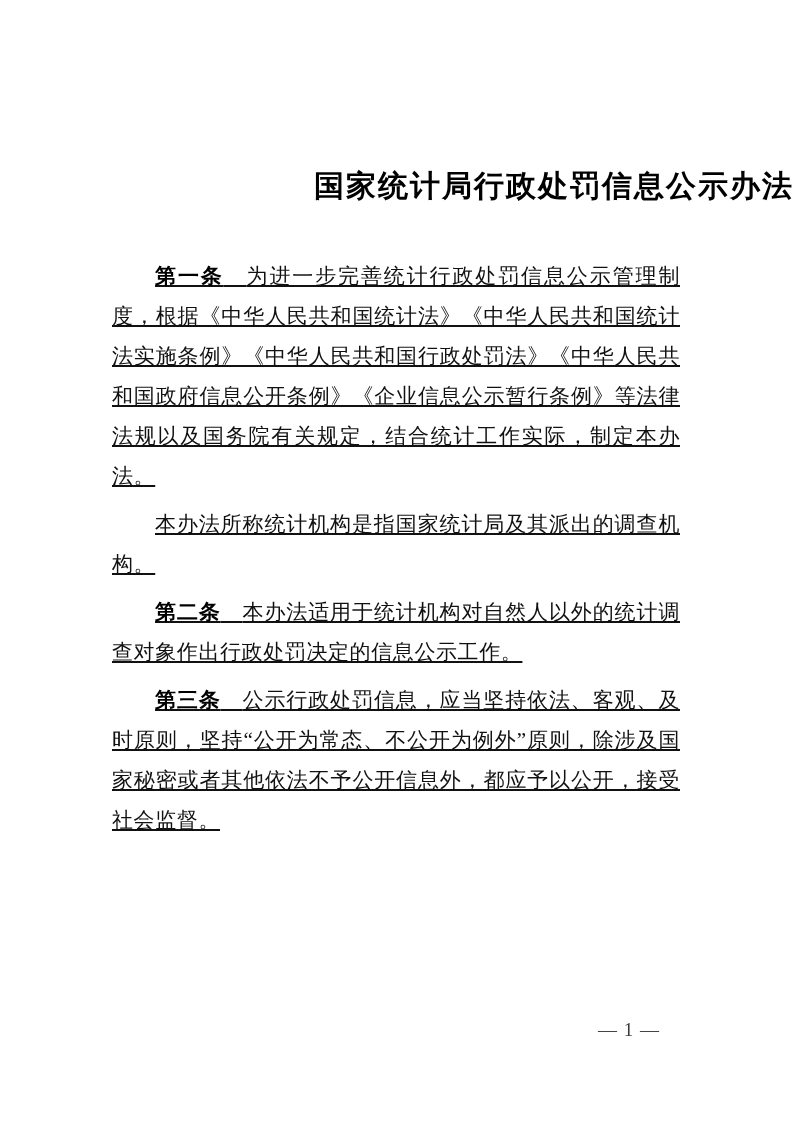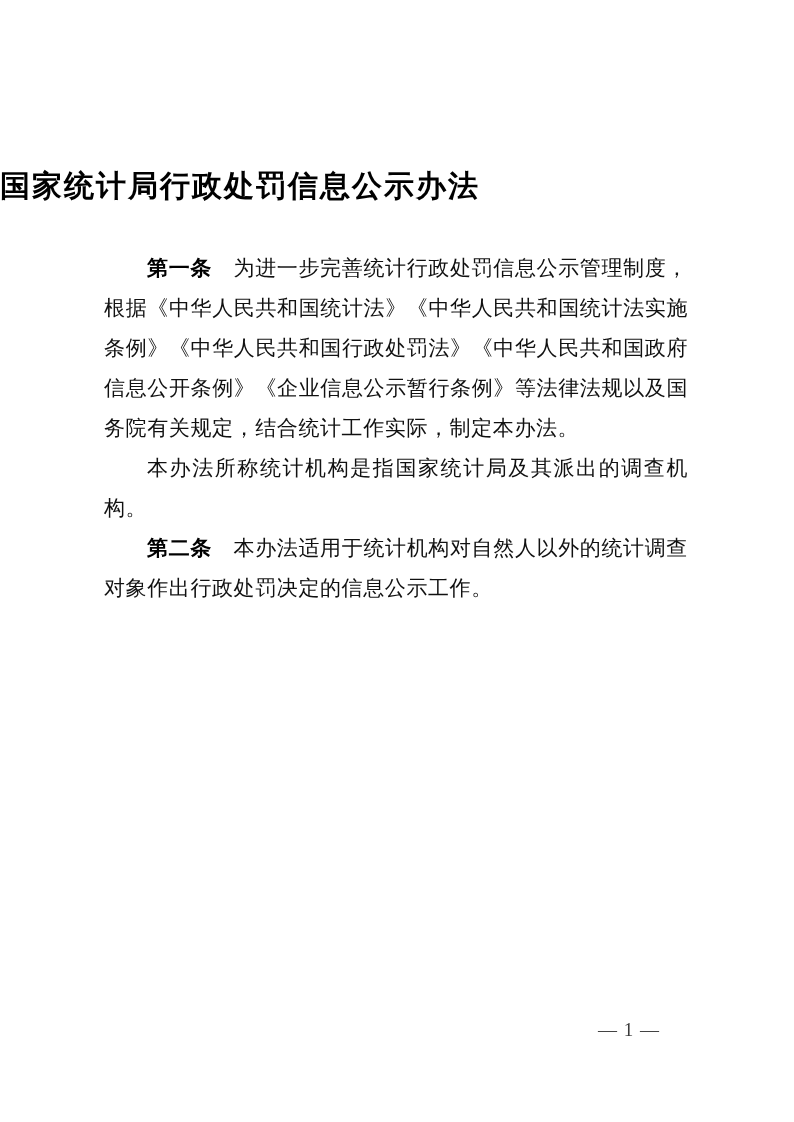--- a/index.html
+++ b/index.html
@@ -15,21 +15,21 @@
     background: #ffffff;
     overflow: hidden;
     font-family: "Liberation Serif", "DejaVu Serif", serif;
     color: #1a1a1a;
   }
   .doc-title {
     position: absolute;
     top: 166px;
     left: 0;
     width: 794px;
-    text-align: left;
+    text-align: right;
     font-family: "Liberation Sans", "DejaVu Sans", sans-serif;
     font-weight: bold;
     font-size: 30px;
     line-height: 40px;
     letter-spacing: 2px;
     color: #000000;
     white-space: nowrap;
   }
   .doc-body {
     position: absolute;
@@ -37,23 +37,24 @@
     left: 104px;
     width: 584px;
     font-size: 21px;
     line-height: 40px;
     letter-spacing: 0.6px;
     text-align: justify;
     text-justify: inter-character;
     color: #111111;
   }
   .doc-body p {
-    margin: 0;
+    margin: 8px;
     padding: 0;
     text-indent: 43px;
+    text-decoration: underline;
   }
   .para-label {
     font-weight: bold;
     font-family: "Liberation Sans", "DejaVu Sans", sans-serif;
     color: #000000;
   }
   
   .para-label::after {
     content: "\3000";
     font-weight: normal;
@@ -77,20 +78,21 @@
   <div class="doc-title">国家统计局行政处罚信息公示办法</div>
 
   <div class="doc-body">
 
     <p><span class="para-label">第一条</span><span>为进一步完善统计行政处罚信息公示管理制度，根据《中华人民共和国统计法》《中华人民共和国统计法实施条例》《中华人民共和国行政处罚法》《中华人民共和国政府信息公开条例》《企业信息公示暂行条例》等法律法规以及国务院有关规定，结合统计工作实际，制定本办法。</span></p>
 
     <p><span>本办法所称统计机构是指国家统计局及其派出的调查机构。</span></p>
 
     <p><span class="para-label">第二条</span><span>本办法适用于统计机构对自然人以外的统计调查对象作出行政处罚决定的信息公示工作。</span></p>
 
+    <p><span class="para-label">第三条</span><span>公示行政处罚信息，应当坚持依法、客观、及时原则，坚持“公开为常态、不公开为例外”原则，除涉及国家秘密或者其他依法不予公开信息外，都应予以公开，接受社会监督。</span></p>
 
 
 
   </div>
 
   <div class="page-number">— 1 —</div>
 
 </div>
 
 </body></html>

